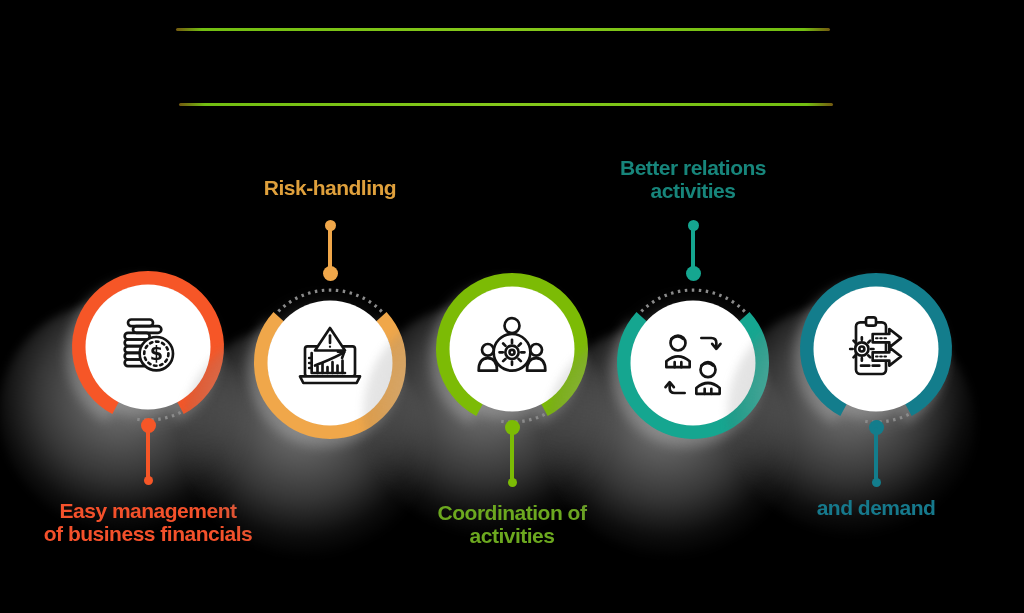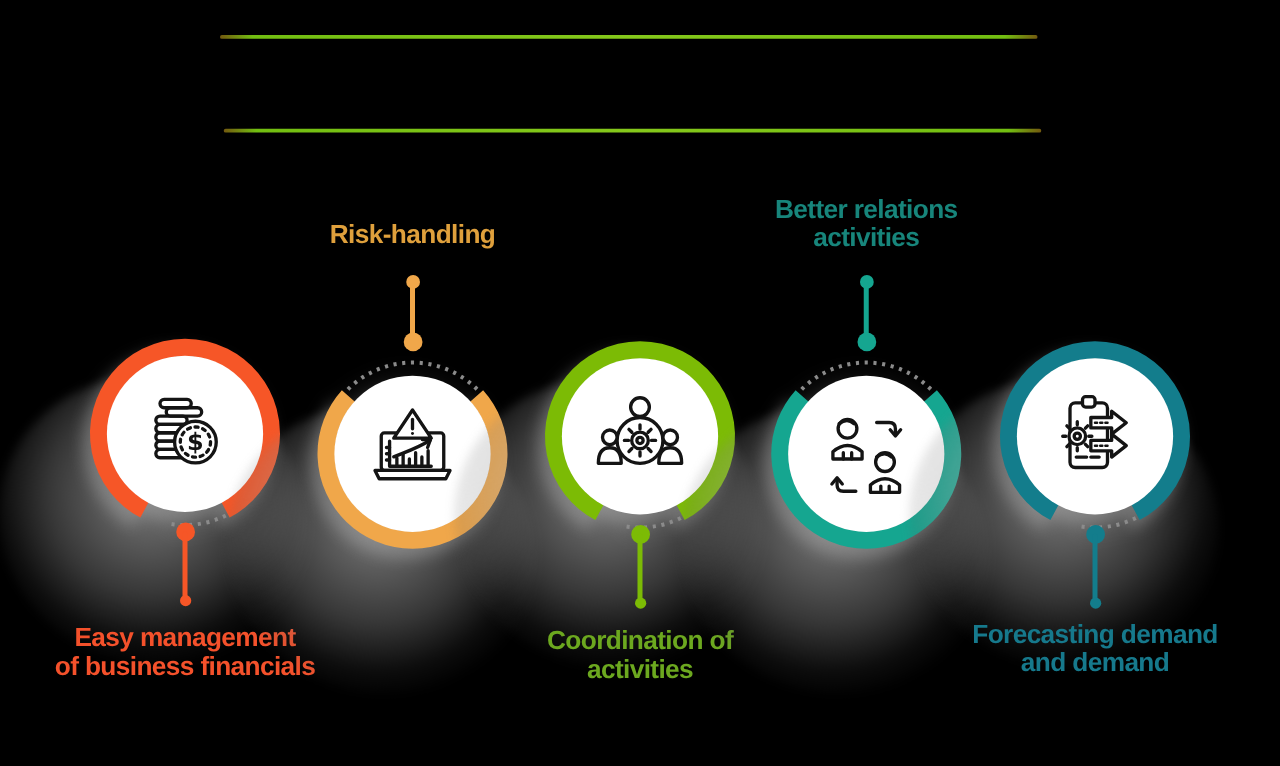--- a/index.html
+++ b/index.html
@@ -230,18 +230,17 @@
           <path d="M48 35 h2 M53 35 h2 M58 35 h2" stroke-width="2.4"></path>
           <path d="M44 52 h20 v-6 l14 11 -14 11 v-6 h-20 z" fill="#ffffff"></path>
           <path d="M48 57 h2 M53 57 h2 M58 57 h2" stroke-width="2.4"></path>
         </g>
       </svg>
     </div>
     <span class="dot dot-big"></span>
     <span class="stem"></span>
     <span class="dot dot-small"></span>
     <div class="label">
-      <span>Forecasting demand</span>
         <span>and demand</span>
     </div>
   </div>
 
 </div>
 
 </body></html>

